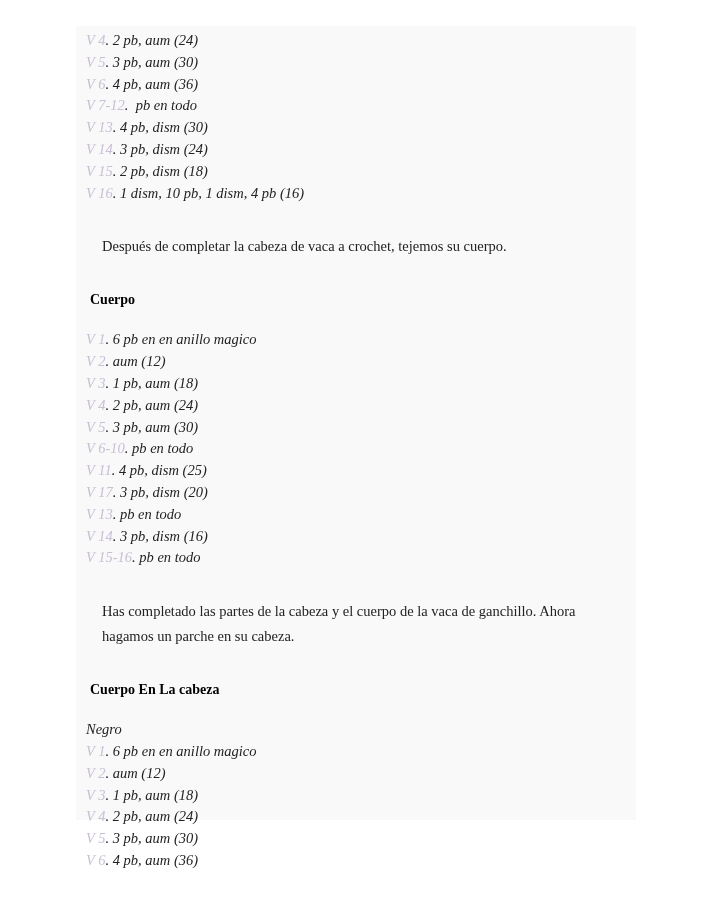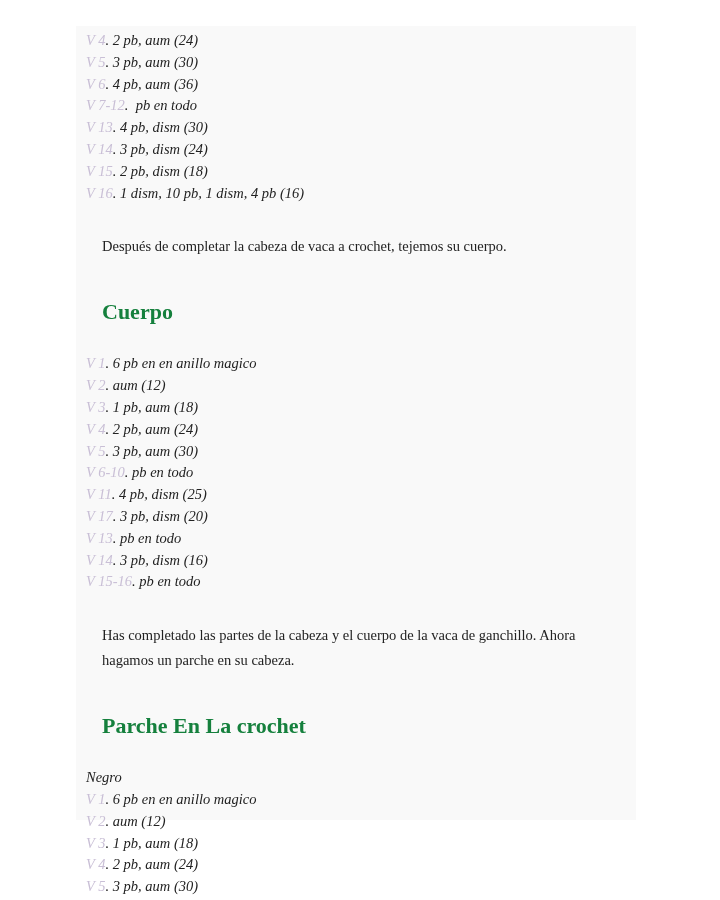--- a/index.html
+++ b/index.html
@@ -34,24 +34,24 @@
       font-style: italic;
     }
     .v-label {
       color: #c9bfd6;
     }
     .para {
       line-height: 25px;
       margin: 16px;
     }
     .heading {
-      color: #15803d;
+      color: #000000;
       font-weight: bold;
-      font-size: 22px;
-      margin: 16px;
+      font-size: 14px;
+      margin: 4px;
       line-height: 22px;
     }
     .gap-s { height: 10px; }
     .gap-m { height: 14px; }
   </style>
 </head>
 <body>
 
 <div class="page">
   <div class="content">
@@ -85,21 +85,21 @@
       <div class="row"><span class="v-label">V 17</span><span>. 3 pb, dism (20)</span></div>
       <div class="row"><span class="v-label">V 13</span><span>. pb en todo</span></div>
       <div class="row"><span class="v-label">V 14</span><span>. 3 pb, dism (16)</span></div>
       <div class="row"><span class="v-label">V 15-16</span><span>. pb en todo</span></div>
     </div>
 
     <div class="gap-m"></div>
     <p class="para" style="padding-right:20px">Has completado las partes de la cabeza y el cuerpo de la vaca de ganchillo. Ahora hagamos un parche en su cabeza.</p>
     <div class="gap-s"></div>
 
-    <h2 class="heading">Parche En La crochet</h2>
+    <h2 class="heading">Cuerpo En La cabeza</h2>
     <div class="gap-m"></div>
 
     <div>
       <div class="row">Negro</div>
       <div class="row"><span class="v-label">V 1</span><span>. 6 pb en en anillo magico</span></div>
       <div class="row"><span class="v-label">V 2</span><span>. aum (12)</span></div>
       <div class="row"><span class="v-label">V 3</span><span>. 1 pb, aum (18)</span></div>
       <div class="row"><span class="v-label">V 4</span><span>. 2 pb, aum (24)</span></div>
       <div class="row"><span class="v-label">V 5</span><span>. 3 pb, aum (30)</span></div>
       <div class="row"><span class="v-label">V 6</span><span>. 4 pb, aum (36)</span></div>

